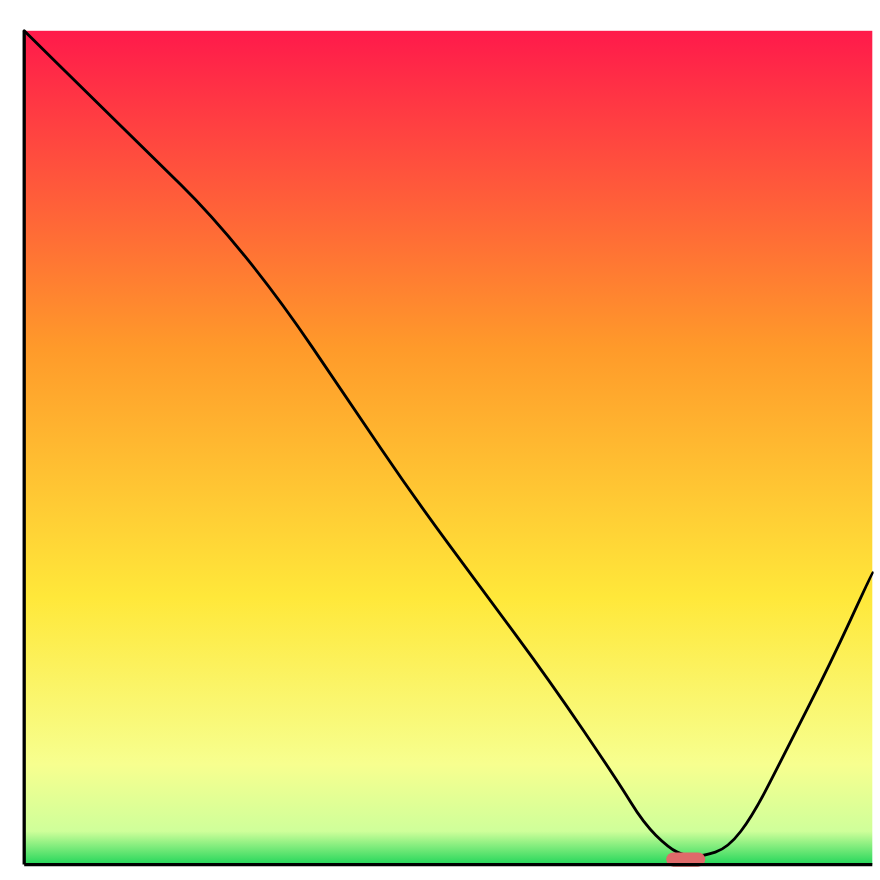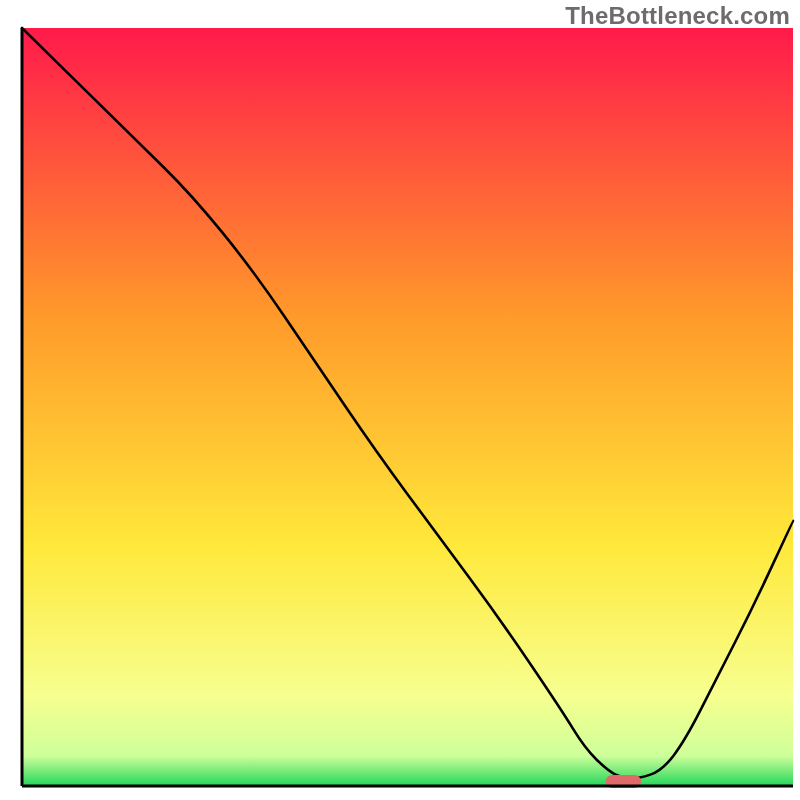--- a/index.html
+++ b/index.html
@@ -29,21 +29,20 @@
     position: absolute;
     top: 0;
     left: 0;
   }
 </style>
 </head>
 <body>
 
 <div class="stage">
 
-  <div class="watermark">TheBottleneck.com</div>
 
   <svg id="chart-svg" width="800" height="800" viewBox="0 0 800 800">
     <defs>
       <linearGradient id="bg-grad" x1="0" y1="0" x2="0" y2="1">
         <stop id="g0" offset="0%" stop-color="#ff1a4b"></stop>
         <stop id="g1" offset="38%" stop-color="#ff9a2a"></stop>
         <stop id="g2" offset="68%" stop-color="#ffe83a"></stop>
         <stop id="g3" offset="88%" stop-color="#f7ff8f"></stop>
         <stop id="g4" offset="96%" stop-color="#cfff9a"></stop>
         <stop id="g5" offset="100%" stop-color="#23d65a"></stop>

